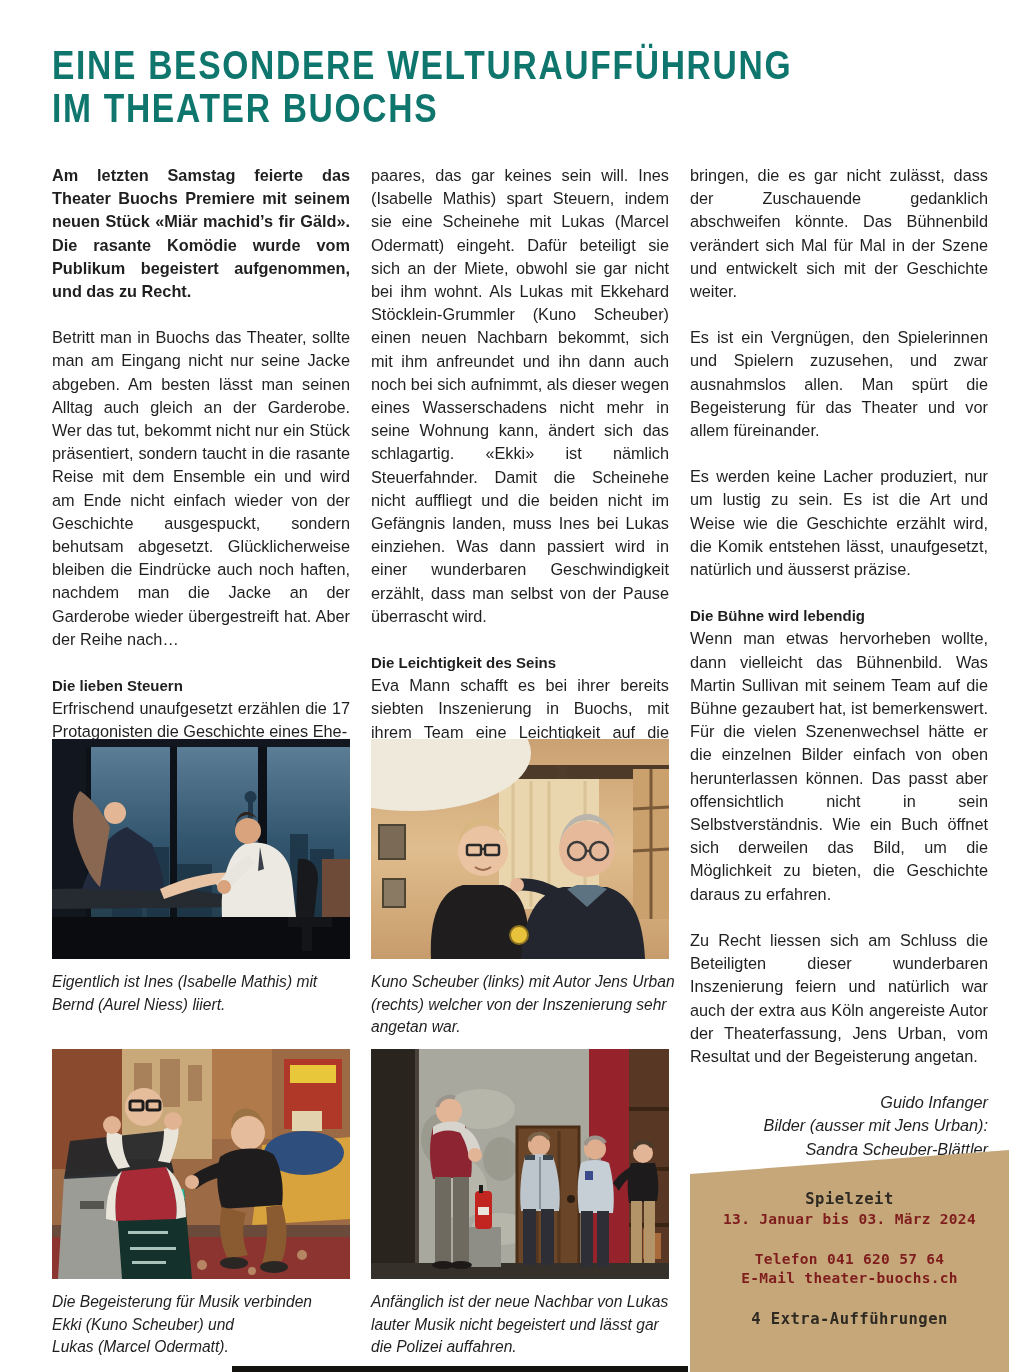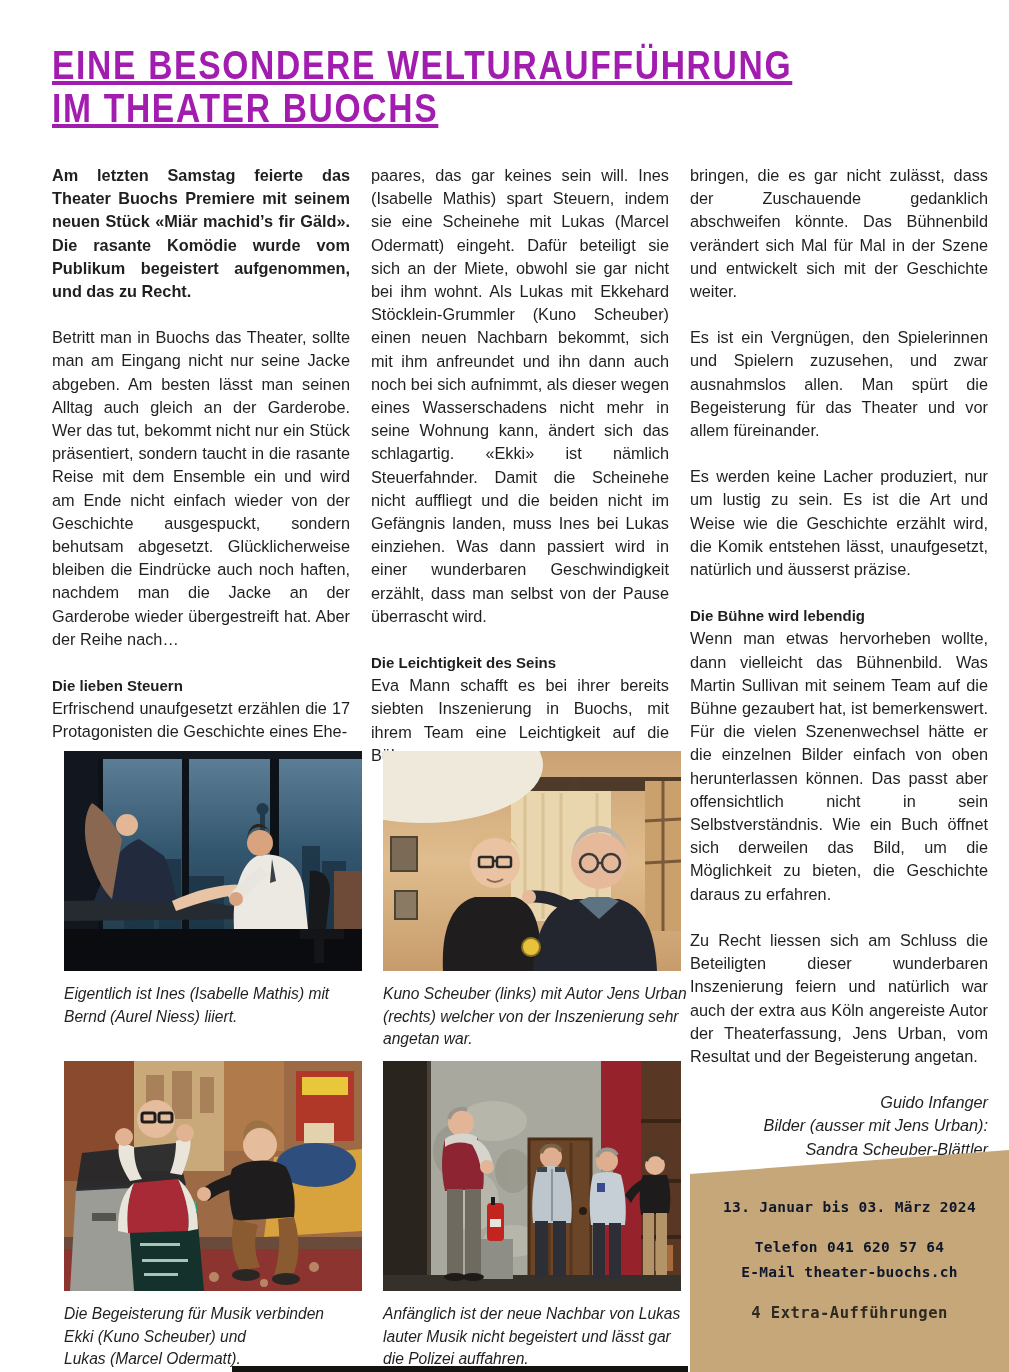--- a/index.html
+++ b/index.html
@@ -1,44 +1,44 @@
 <!DOCTYPE html>
 <html><head>
 <meta charset="utf-8">
 <style>
   html,body{margin:0;padding:0;background:#ffffff;}
   .page{position:relative;width:1009px;height:1372px;background:#ffffff;overflow:hidden;
         font-family:"Liberation Sans",sans-serif;color:#1f1f1f;}
   
-  .title{position:absolute;left:52px;top:44px;color:#a21caf;font-weight:bold;text-decoration:underline;}
+  .title{position:absolute;left:52px;top:44px;color:#0f766e;font-weight:bold;}
   .title .tline{display:block;font-size:40px;line-height:43px;letter-spacing:2px;
         transform:scaleX(0.84);transform-origin:left center;white-space:nowrap;}
   
   .col{position:absolute;top:164px;width:298px;height:1200px;font-size:16.3px;line-height:23.2px;
        text-align:justify;}
   .col1{left:52px}.col2{left:371px}.col3{left:690px}
   .col p{margin:0 0 23px 0;}
   .col h2{font-size:15px;line-height:23.2px;margin:0;font-weight:bold;text-align:left;}
   .lead{font-weight:bold;}
   
-  figure{position:absolute;left:0;width:308px;margin:12px;}
+  figure{position:absolute;left:0;width:308px;margin:0;}
   .fig-top{top:575px;}
   .fig-bottom{top:885px;}
   .ph{display:block;width:298px;}
   figcaption{font-style:italic;font-size:15.6px;line-height:22.6px;margin-top:12px;
        text-align:left;white-space:pre-line;}
   
   .credits{text-align:right;font-style:italic;margin-top:2px;line-height:23.2px;}
   
   .infobox{position:absolute;left:690px;top:1150px;width:319px;height:222px;background:#c5a77a;
        clip-path:polygon(0 24px,100% 0,100% 100%,0 100%);
        font-family:"DejaVu Sans Mono",monospace;color:#2e2a22;text-align:center;}
   .infobox-inner{padding-top:40px;}
   .box-h{font-weight:bold;font-size:15.5px;letter-spacing:0.5px;}
-  .box-l{font-size:14.5px;letter-spacing:0.3px;margin-top:9px;font-weight:bold;color:#0f172a;}
+  .box-l{font-size:14.5px;letter-spacing:0.3px;margin-top:3px;font-weight:bold;color:#7f1d1d;}
   .box-group{margin-bottom:24px;}
   
   .edge-strip{position:absolute;left:232px;top:1366px;width:456px;height:6px;background:#15130f;}
 </style>
 </head>
 <body>
 
 <div class="page">
 
   <h1 class="title" style="margin:0;">
@@ -302,20 +302,21 @@
     <div class="credits">
       <div>Guido Infanger</div>
       <div>Bilder (ausser mit Jens Urban):</div>
       <div>Sandra Scheuber-Blättler</div>
     </div>
   </div>
 
   <div class="infobox">
     <div class="infobox-inner">
       <div class="box-group">
+        <div class="box-h">Spielzeit</div>
         <div class="box-l">13. Januar bis 03. März 2024</div>
       </div>
       <div class="box-group">
         <div class="box-l">Telefon 041 620 57 64</div>
         <div class="box-l">E-Mail theater-buochs.ch</div>
       </div>
       <div class="box-h">4 Extra-Aufführungen</div>
     </div>
   </div>
 

